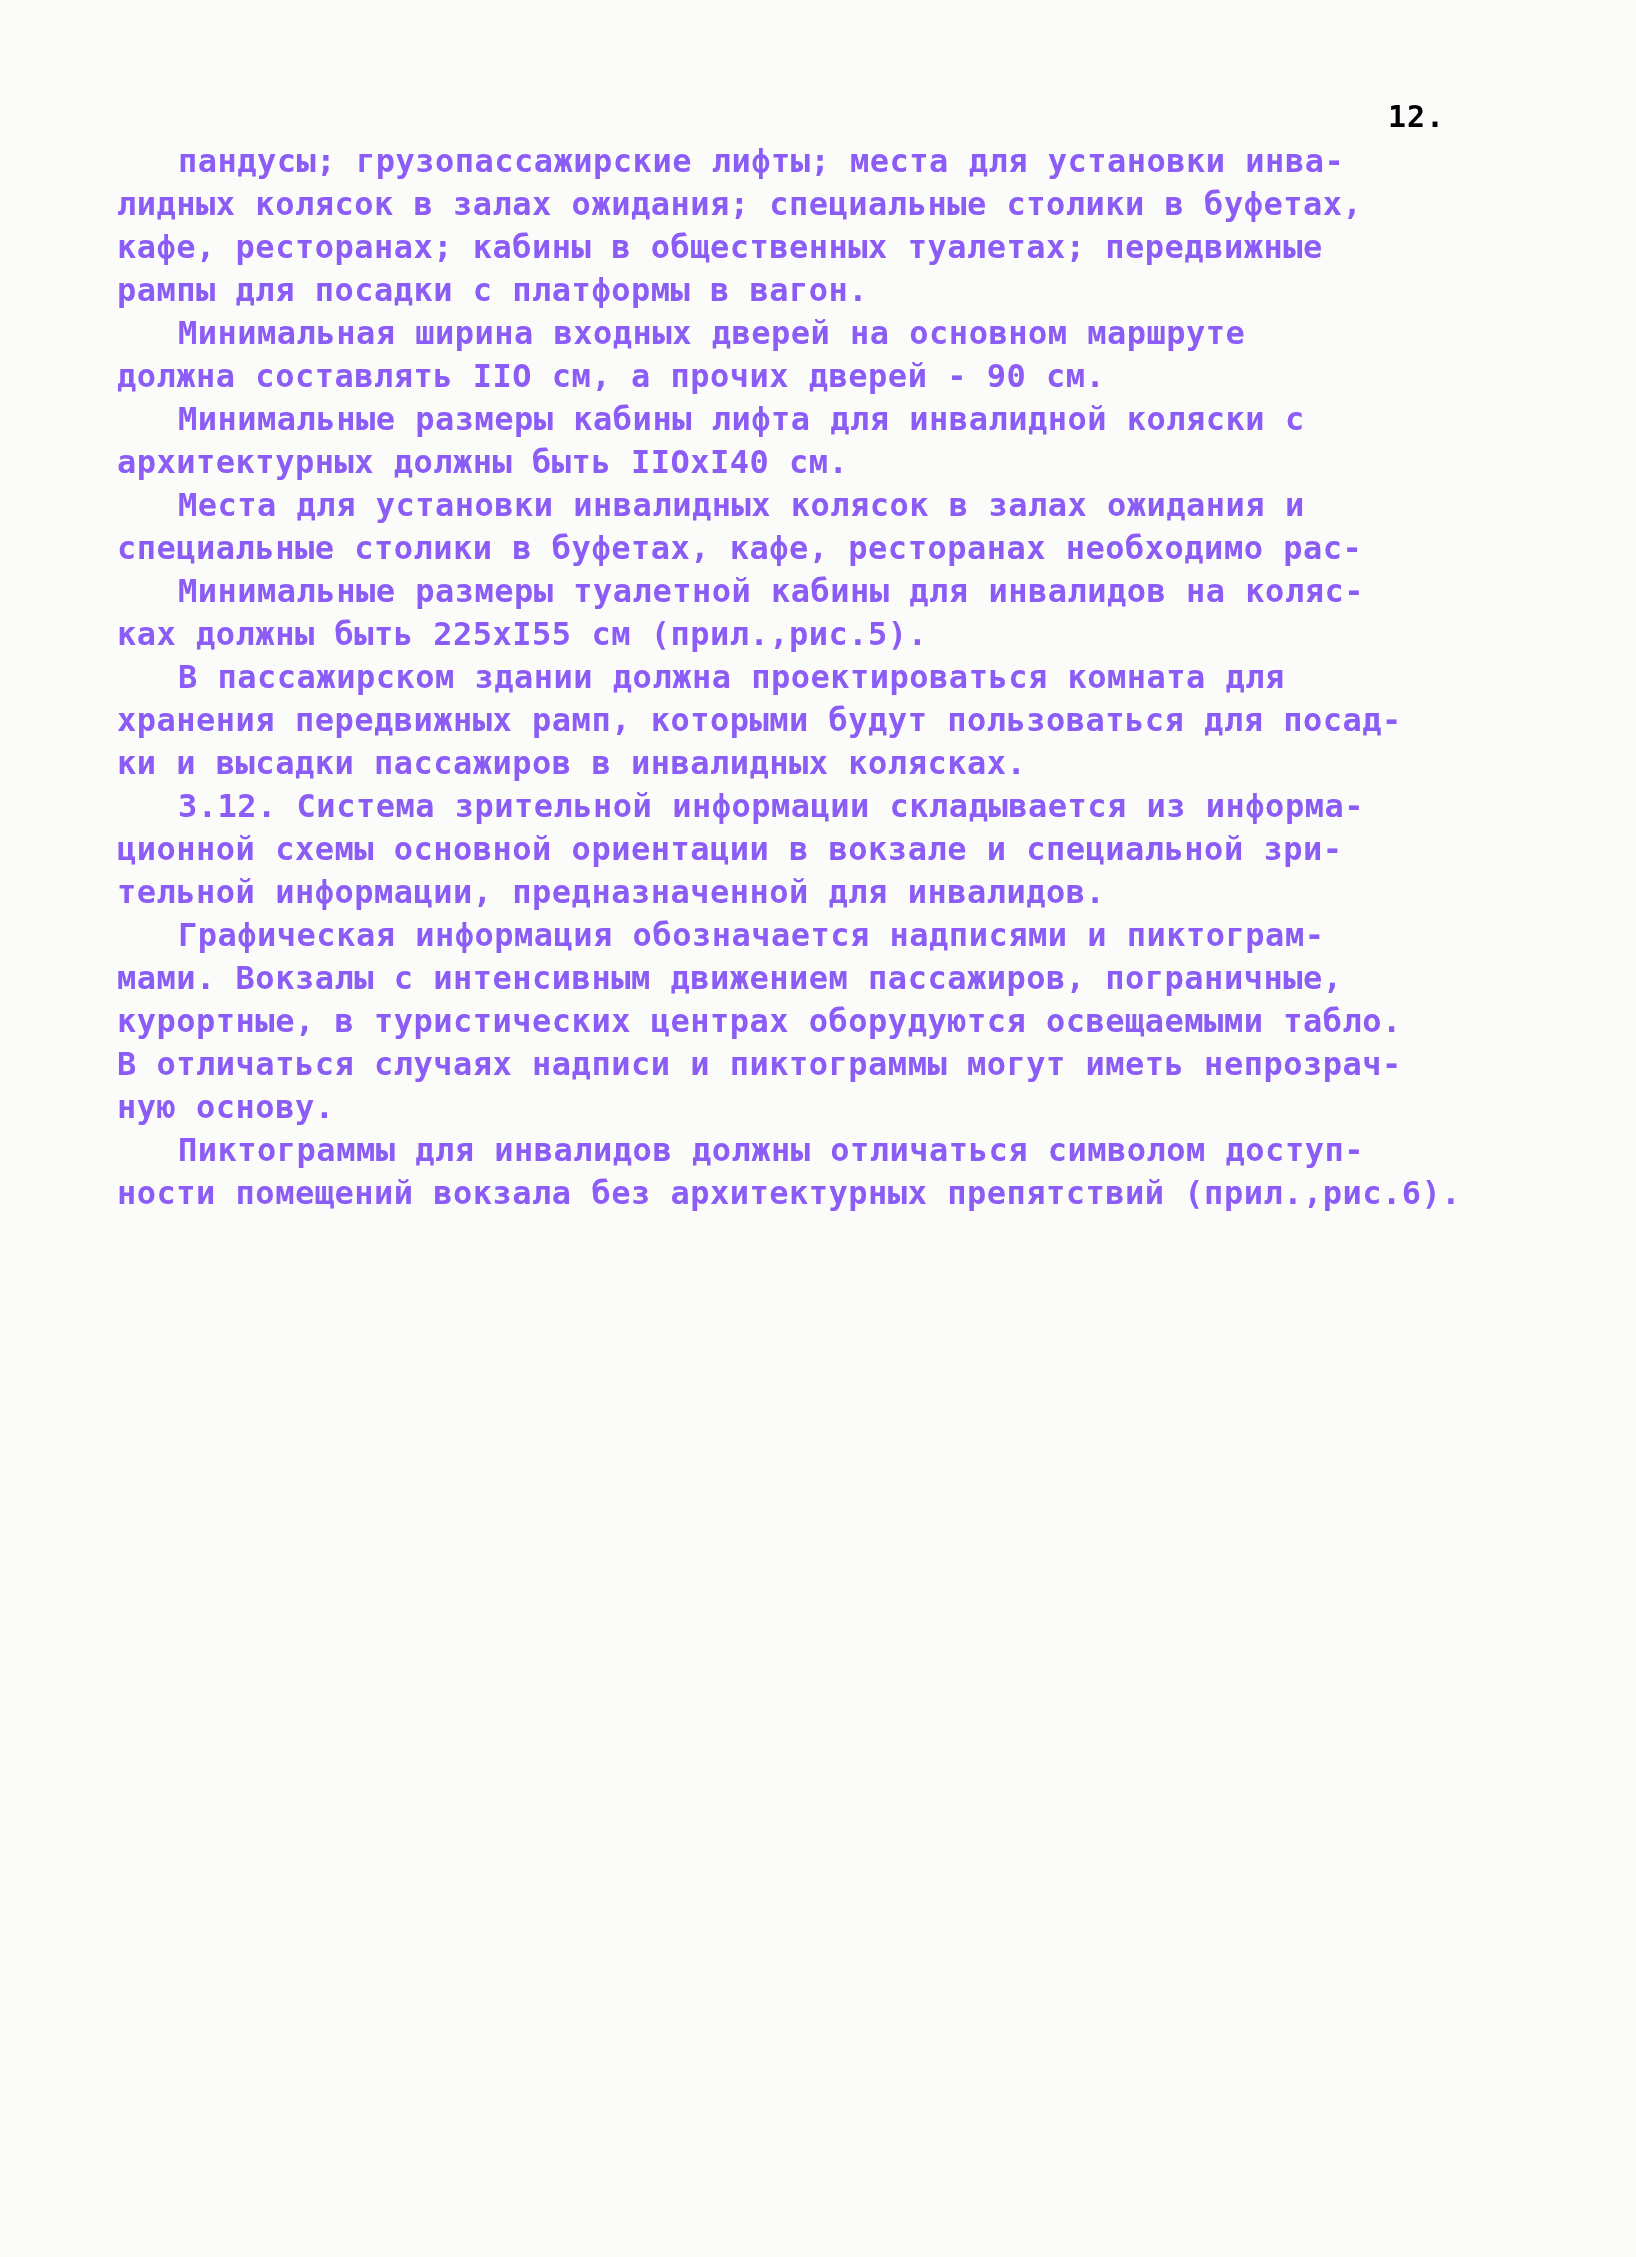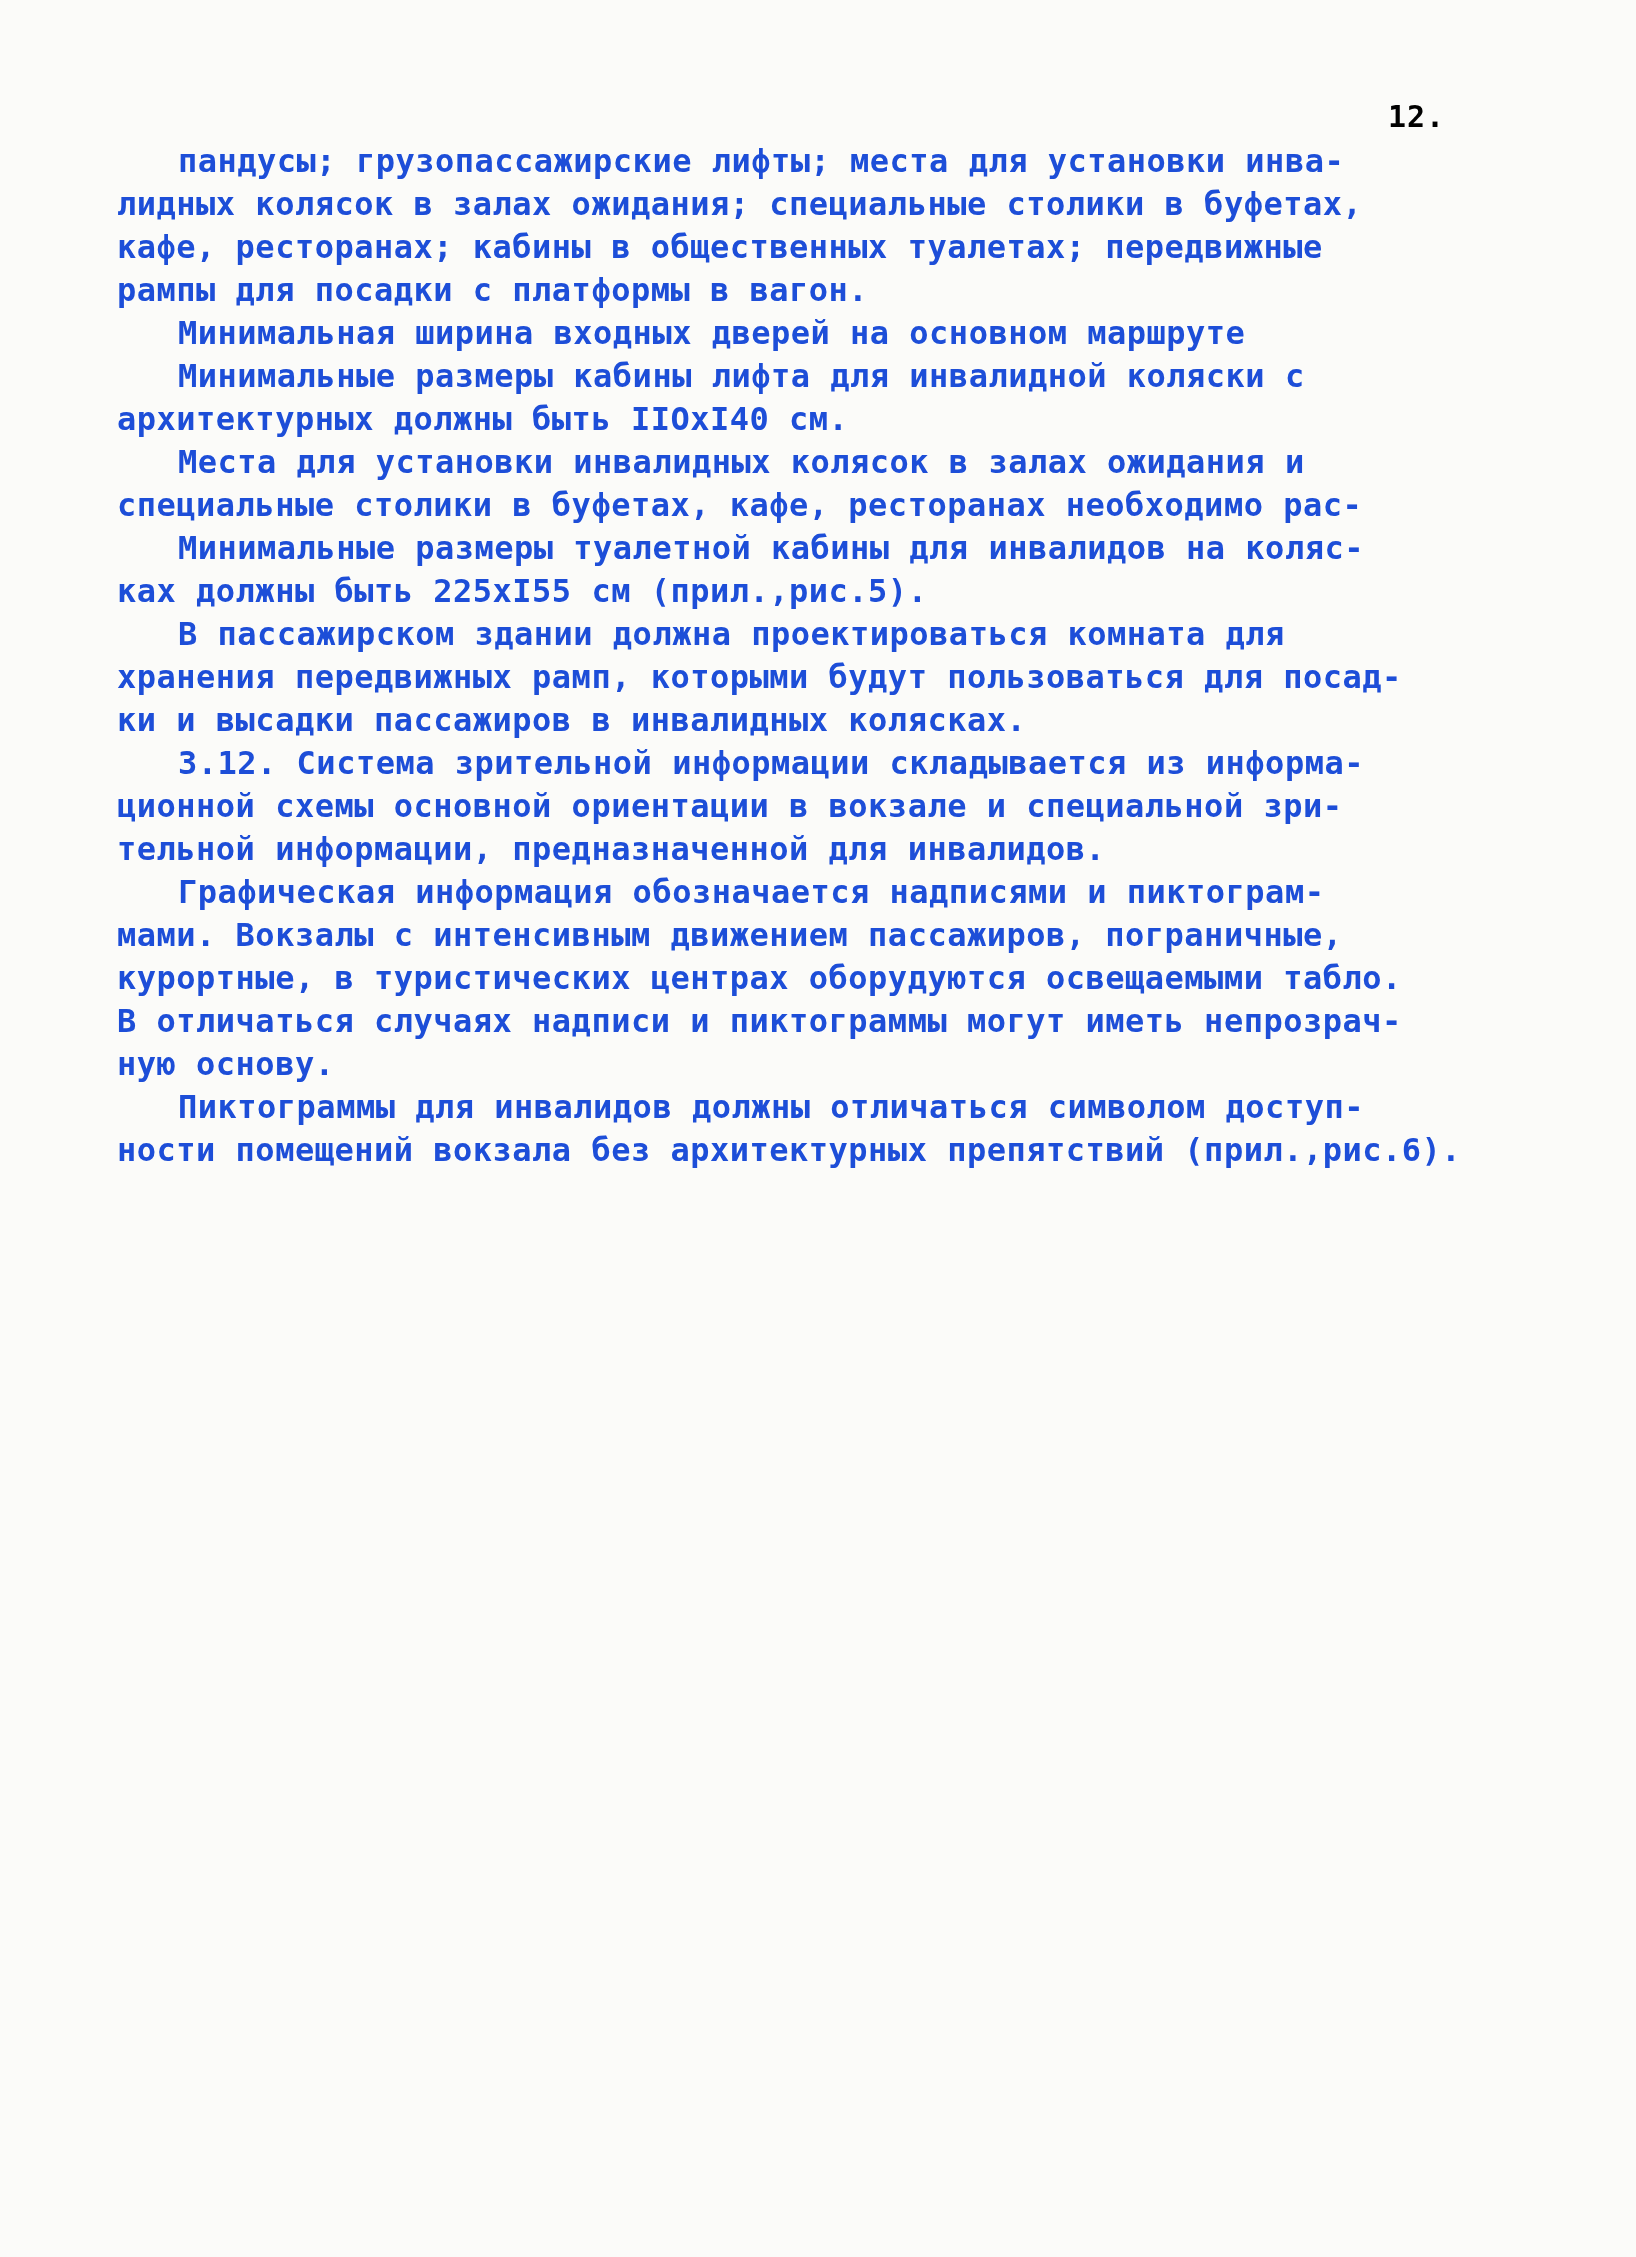--- a/index.html
+++ b/index.html
@@ -28,41 +28,42 @@
   }
   .document-body {
     position: absolute;
     top: 140px;
     left: 117px;
     width: 1453px;
     font-size: 32px;
     line-height: 43px;
     letter-spacing: 0.5px;
     font-weight: bold;
-    color: #1d4ed8;
+    color: #8b5cf6;
   }
   .line {
     white-space: nowrap;
     height: 43px;
   }
   .indent {
     padding-left: 61px;
   }
 </style>
 </head>
 <body>
 
 <div class="page">
   <div class="page-number">12.</div>
   <div class="document-body">
       <div class="line indent">пандусы; грузопассажирские лифты; места для установки инва-</div>
       <div class="line">лидных колясок в залах ожидания; специальные столики в буфетах,</div>
       <div class="line">кафе, ресторанах; кабины в общественных туалетах; передвижные</div>
       <div class="line">рампы для посадки с платформы в вагон.</div>
       <div class="line indent">Минимальная ширина входных дверей на основном маршруте</div>
+      <div class="line">должна составлять IIO см, а прочих дверей - 90 см.</div>
       <div class="line indent">Минимальные размеры кабины лифта для инвалидной коляски с</div>
       <div class="line">архитектурных должны быть IIOхI40 см.</div>
       <div class="line indent">Места для установки инвалидных колясок в залах ожидания и</div>
       <div class="line">специальные столики в буфетах, кафе, ресторанах необходимо рас-</div>
       <div class="line indent">Минимальные размеры туалетной кабины для инвалидов на коляс-</div>
       <div class="line">ках должны быть 225хI55 см (прил.,рис.5).</div>
       <div class="line indent">В пассажирском здании должна проектироваться комната для</div>
       <div class="line">хранения передвижных рамп, которыми будут пользоваться для посад-</div>
       <div class="line">ки и высадки пассажиров в инвалидных колясках.</div>
       <div class="line indent">3.12. Система зрительной информации складывается из информа-</div>

